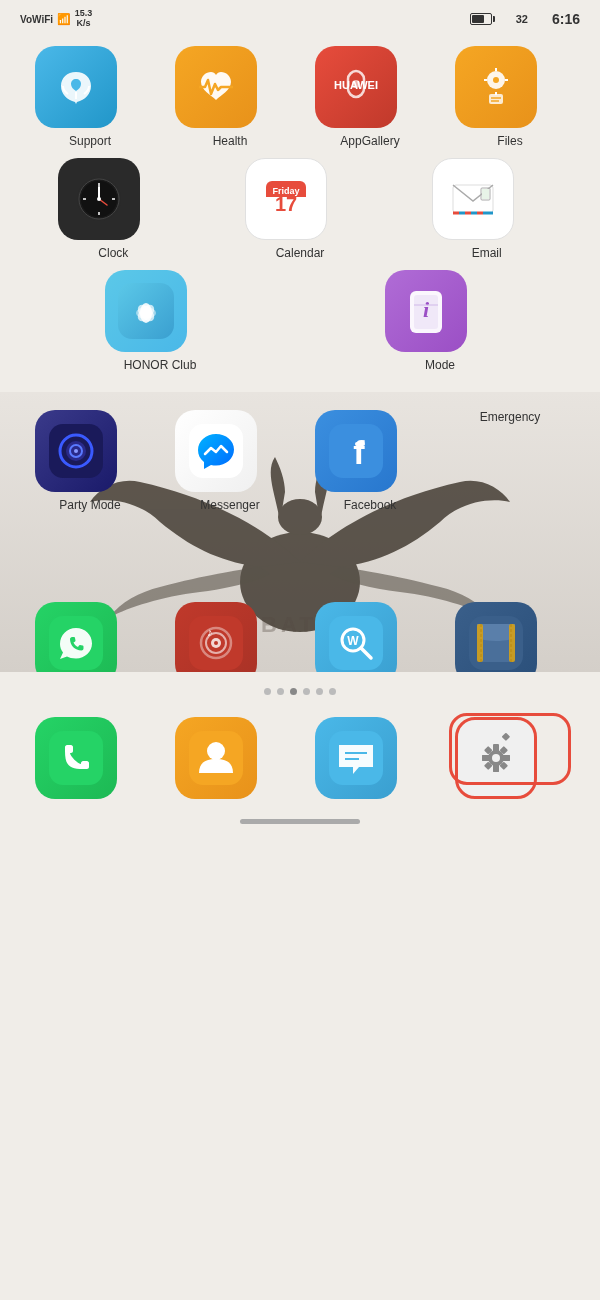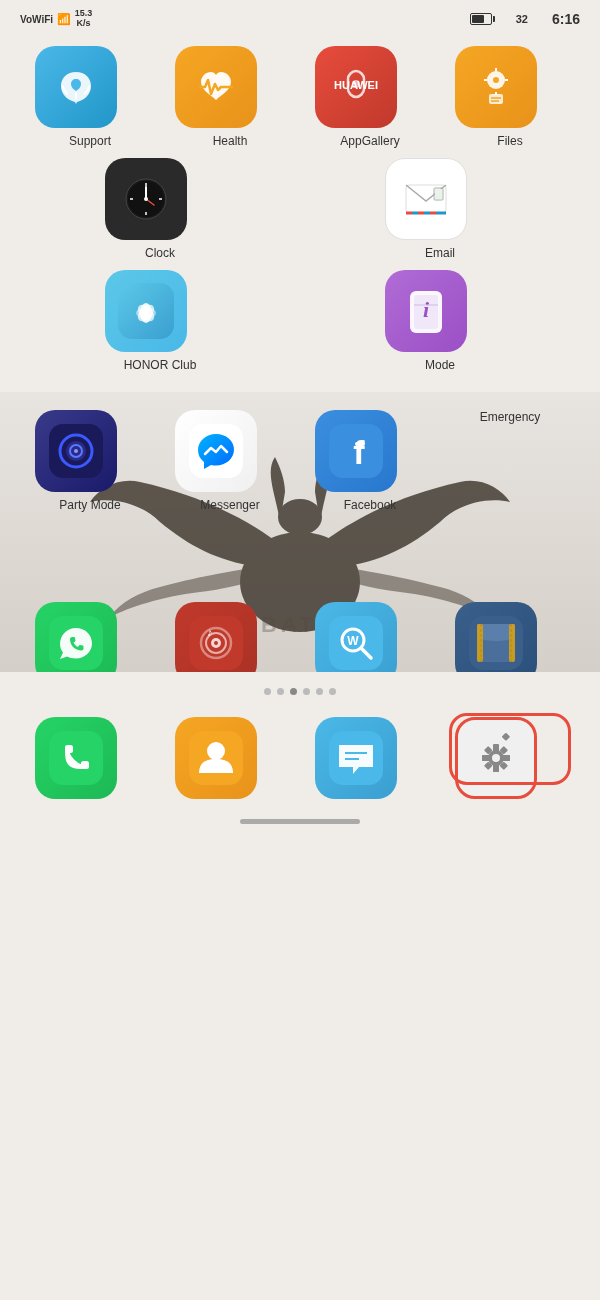--- a/index.html
+++ b/index.html
@@ -331,20 +331,32 @@
           <line x1="41" y1="28" x2="44" y2="28" stroke="white" stroke-width="1.5"></line>
 
           <line x1="28" y1="28" x2="28" y2="16" stroke="white" stroke-width="2" stroke-linecap="round"></line>
           <line x1="28" y1="28" x2="36" y2="34" stroke="#e74c3c" stroke-width="1.5" stroke-linecap="round"></line>
           <circle cx="28" cy="28" r="2" fill="white"></circle>
         </svg>
       </div>
       <span class="app-label">Clock</span>
     </div>
 
+    <div class="app-item">
+      <div class="app-icon icon-calendar">
+        <svg width="56" height="56" viewBox="0 0 56 56">
+          <rect x="8" y="10" width="40" height="38" rx="6" fill="white"></rect>
+          <rect x="8" y="10" width="40" height="16" rx="6" fill="#e74c3c"></rect>
+          <rect x="8" y="20" width="40" height="6" fill="#e74c3c"></rect>
+          <text x="28" y="23" text-anchor="middle" font-size="9" fill="white" font-weight="600" font-family="Arial">Friday</text>
+          <text x="28" y="40" text-anchor="middle" font-size="20" fill="#e74c3c" font-weight="700" font-family="Arial">17</text>
+        </svg>
+      </div>
+      <span class="app-label">Calendar</span>
+    </div>
 
     <div class="app-item">
       <div class="app-icon icon-email">
         <svg width="56" height="56" viewBox="0 0 56 56">
           <rect x="8" y="14" width="40" height="28" rx="3" fill="white" stroke="#ddd"></rect>
 
           <polyline points="8,14 28,30 48,14" fill="none" stroke="#aaa" stroke-width="1.5"></polyline>
 
           <line x1="8" y1="42" x2="14" y2="42" stroke="#e74c3c" stroke-width="3"></line>
           <line x1="14" y1="42" x2="20" y2="42" stroke="#2196c9" stroke-width="3"></line>

